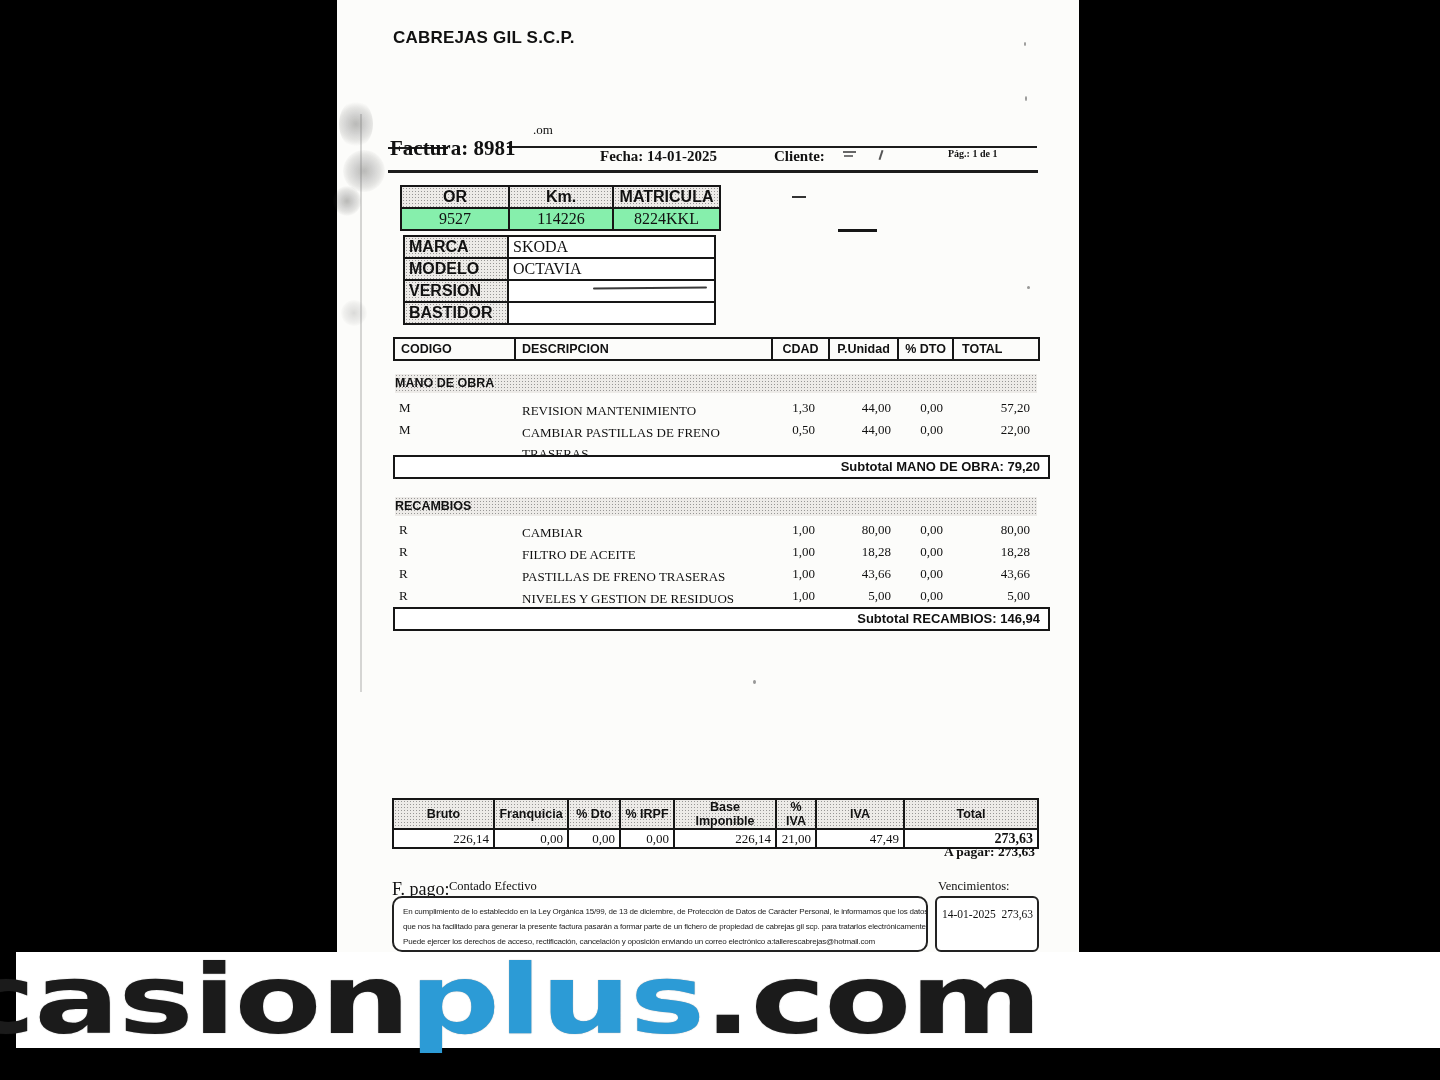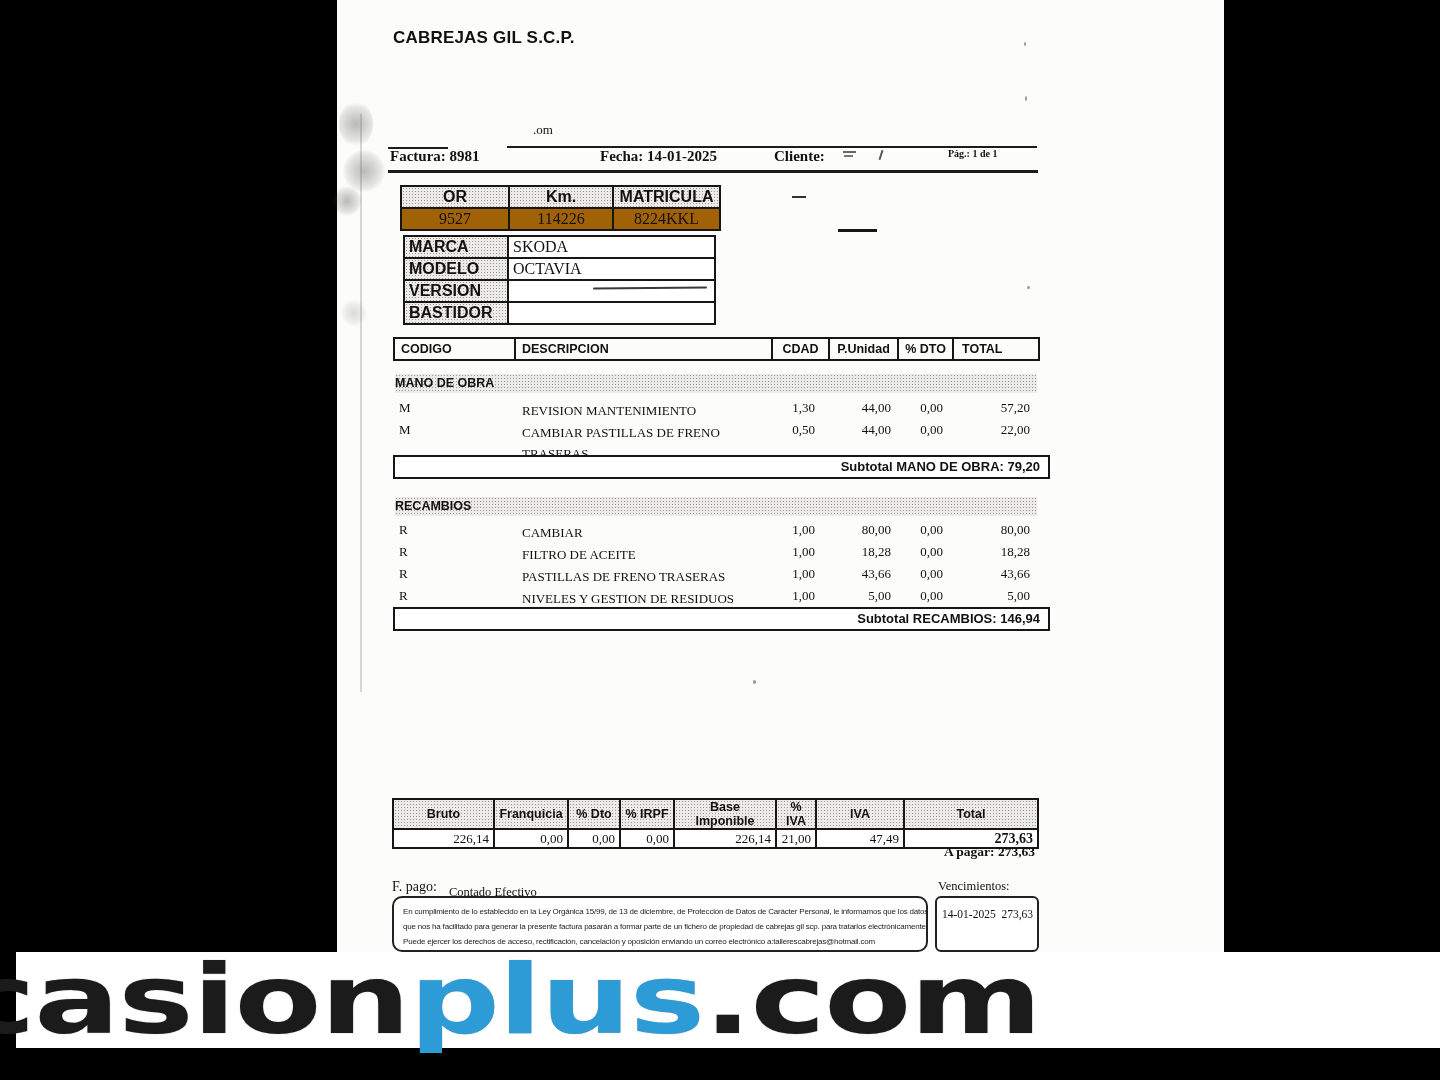--- a/index.html
+++ b/index.html
@@ -1,34 +1,34 @@
 <!DOCTYPE html>
 <html><head>
 <meta charset="utf-8">
 <style>
   html,body{margin:0;padding:0;}
   body{width:1440px;height:1080px;background:#000;position:relative;overflow:hidden;
        font-family:"Liberation Serif",serif;color:#111;}
-  .page{position:absolute;left:337px;top:0;width:887px;height:952px;background:#fcfcfa;text-decoration:underline;}
+  .page{position:absolute;left:337px;top:0;width:742px;height:952px;background:#fcfcfa;text-decoration:underline;}
   .band{position:absolute;left:16px;top:952px;width:1440px;height:96px;background:#ffffff;
         display:flex;align-items:center;justify-content:flex-start;}
   .abs{position:absolute;}
   .sans{font-family:"Liberation Sans",sans-serif;}
   .serif{font-family:"Liberation Serif",serif;}
   .b{font-weight:bold;}
   
   .ht{background-color:#edebe8;
       background-image:radial-gradient(circle, rgba(80,80,80,.55) .7px, transparent .85px);
       background-size:3px 3px;}
   .line{position:absolute;background:#1c1c1c;}
   
   .vtable{position:absolute;border-collapse:collapse;}
   .vtable td{border:2px solid #161616;font-size:16px;height:20px;padding:0 4px;}
   .vtable .hd{text-align:center;font-family:"Liberation Sans",sans-serif;font-weight:bold;}
-  .vtable .val{text-align:center;font-family:"Liberation Serif",serif;background:#a16207;}
+  .vtable .val{text-align:center;font-family:"Liberation Serif",serif;background:#86efac;}
   .dtable td.lab{font-family:"Liberation Sans",sans-serif;font-weight:bold;text-align:left;}
   .dtable td.val2{text-align:left;background:#fff;}
   
   .ihdr{position:absolute;display:flex;border:2px solid #161616;height:20px;}
   .ihdr>div{border-right:2px solid #161616;font-family:"Liberation Sans",sans-serif;
             font-weight:bold;font-size:12.5px;line-height:20px;box-sizing:border-box;}
   .ihdr>div:last-child{border-right:none;}
   .secband{position:absolute;height:19px;line-height:19px;font-family:"Liberation Sans",sans-serif;
            font-weight:bold;font-size:12.5px;padding-left:0;box-sizing:border-box;}
   .itemrow{position:absolute;left:56px;width:647px;font-size:13px;}
@@ -68,21 +68,21 @@
 
 <div class="page">
 
   <div class="abs sans b" style="left:56px;top:28px;font-size:17px;letter-spacing:.2px;">CABREJAS GIL S.C.P.</div>
 
   <div class="abs serif" style="left:196px;top:122px;font-size:13px;">.<span>om</span></div>
 
   <div class="line" style="left:51px;top:147px;width:60px;height:2px;"></div>
   <div class="line" style="left:170px;top:146px;width:530px;height:2px;"></div>
 
-  <div class="abs serif b" style="left:53px;top:148px;font-size:15px;">Factura: 8981</div>
+  <div class="abs serif b" style="left:53px;top:136px;font-size:21px;">Factura: 8981</div>
   <div class="abs serif b" style="left:263px;top:148px;font-size:15px;">Fecha: 14-01-2025</div>
   <div class="abs serif b" style="left:437px;top:148px;font-size:15px;">Cliente:</div>
 
   <div class="artifact" style="left:506px;top:151px;width:13px;height:1.5px;background:#666;"></div>
   <div class="artifact" style="left:507px;top:155px;width:9px;height:1.5px;background:#777;"></div>
   <div class="artifact" style="left:543px;top:150px;width:2px;height:10px;background:#555;transform:rotate(18deg);"></div>
   <div class="abs serif b" style="left:611px;top:148px;font-size:10px;">Pág.: 1 de 1</div>
 
   <div class="line" style="left:51px;top:170px;width:650px;height:3px;"></div>
 
@@ -222,22 +222,22 @@
       <td class="tv">226,14</td>
       <td class="tv">21,00</td>
       <td class="tv">47,49</td>
       <td class="tv b" style="font-size:14px;">273,63</td>
     </tr>
   </tbody>
     </table>
 
   <div class="abs serif b" style="left:500px;top:844px;width:198px;text-align:right;font-size:13.5px;">A pagar: 273,63</div>
 
-  <div class="abs serif" style="left:55px;top:879px;font-size:14px;">F. pago:</div>
-  <div class="abs serif" style="left:112px;top:879px;font-size:12.5px;margin-top:6px;">Contado Efectivo</div>
+  <div class="abs serif" style="left:55px;top:879px;font-size:18px;">F. pago:</div>
+  <div class="abs serif" style="left:112px;top:879px;font-size:12.5px;">Contado Efectivo</div>
   <div class="abs serif" style="left:601px;top:879px;font-size:12.5px;">Vencimientos:</div>
 
   <div class="legalbox">
     <div>En cumplimiento de lo establecido en la Ley Orgánica 15/99, de 13 de diciembre, de Protección de Datos de Carácter Personal, le informamos que los datos</div>
     <div>que nos ha facilitado para generar la presente factura pasarán a formar parte de un fichero de propiedad de cabrejas gil scp. para tratarlos electrónicamente.</div>
     <div>Puede ejercer los derechos de acceso, rectificación, cancelación y oposición enviando un correo electrónico a:tallerescabrejas@hotmail.com</div>
   </div>
 
   <div class="vencbox serif">
     <span>14-01-2025</span>&nbsp;

